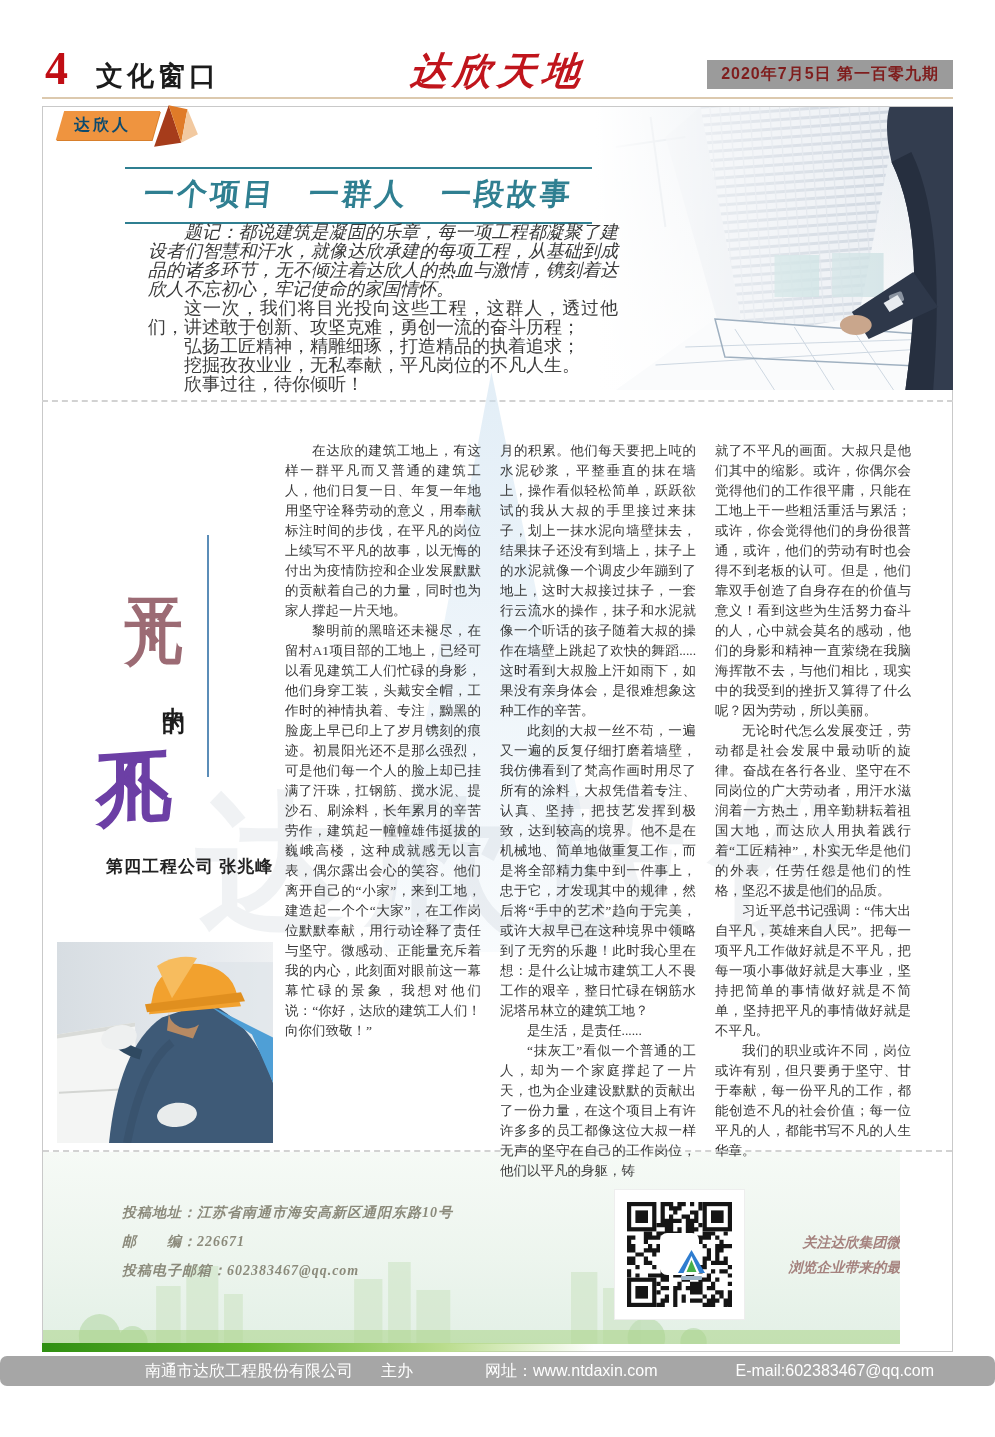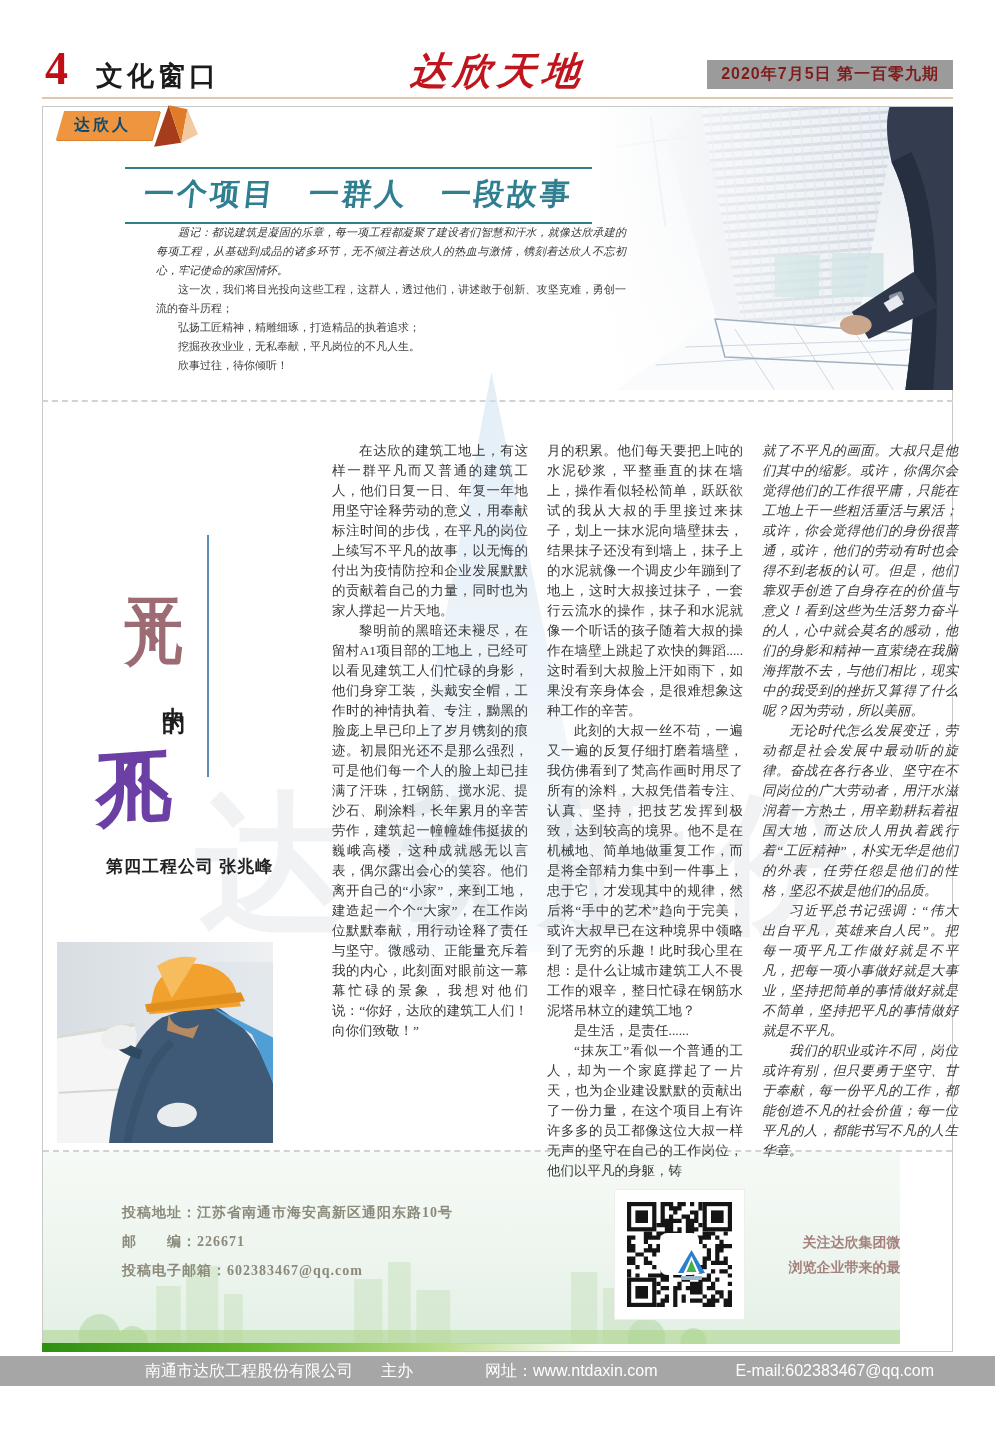--- a/index.html
+++ b/index.html
@@ -25,21 +25,21 @@
   .tag-label{position:absolute;left:74px;top:115px;color:#0c4a6e;font-size:16px;font-weight:bold;
       letter-spacing:3px;font-family:"Liberation Sans",sans-serif;}
   .fold-icon{position:absolute;left:152px;top:103px;width:48px;height:46px;}
   
   .feature-title{position:absolute;left:125px;top:167px;width:467px;
       border-top:2px solid #2f7f91;border-bottom:2px solid #2f7f91;padding:5px 0 7px 0;
       text-align:center;}
   .feature-title span{display:inline-block;transform:skewX(-6deg);font-size:30px;font-weight:bold;
       color:#2f7f91;letter-spacing:3px;white-space:nowrap;}
   
-  .intro{position:absolute;left:156px;top:223px;width:470px;font-size:11px;line-height:19px;
+  .intro{position:absolute;left:148px;top:223px;width:470px;font-size:18px;line-height:19px;
       color:#3c3c3c;}
   .intro p{margin:0;text-indent:2em;text-align:justify;}
   .intro p.kai{font-style:italic;color:#383838;}
   
   .photo-top{position:absolute;left:596px;top:107px;width:357px;height:283px;overflow:hidden;}
   .photo-top svg{display:block;width:100%;height:100%;}
   
   .dash1{position:absolute;left:42px;right:42px;top:400px;border-top:2px dashed #d2d2d2;}
   .dash2{position:absolute;left:43px;right:43px;top:1150px;border-top:2px dashed #d2d2d2;}
   
@@ -57,45 +57,45 @@
   .vt-bufan{position:absolute;left:99px;top:693px;writing-mode:vertical-rl;text-orientation:upright;
       font-size:76px;font-weight:800;color:#6c3fa5;letter-spacing:2px;line-height:.95;
       transform:skewY(-4deg);}
   .byline{position:absolute;left:106px;top:855px;font-size:17px;font-weight:bold;color:#222;
       letter-spacing:1px;}
   
   .photo-worker{position:absolute;left:57px;top:942px;width:216px;height:201px;overflow:hidden;}
   .photo-worker svg{display:block;width:100%;height:100%;}
   
   .col{position:absolute;top:441px;width:196px;font-size:13.5px;line-height:20px;color:#383838;
-      text-align:justify;z-index:1;margin-left:47px;}
+      text-align:justify;z-index:1;}
   .col p{margin:0;text-indent:2em;}
   .col p.cont{text-indent:0;}
-  .col1{left:285px;} .col2{left:500px;} .col3{left:715px;font-style:italic;}
+  .col1{left:285px;} .col2{left:500px;} .col3{left:715px;}
   
   .bottom{position:absolute;left:43px;top:1152px;width:857px;height:192px;
-      background:linear-gradient(180deg,#f6faf6 0%,#edf5ee 55%,#e3f0e6 100%);overflow:hidden;}
+      background:linear-gradient(180deg,#f6faf6 0%,#edf5ee 55%,#e3f0e6 100%);overflow:hidden;font-style:italic;}
   .skyline{position:absolute;left:0;bottom:0;width:100%;height:120px;}
   .contact{position:absolute;left:79px;top:50px;font-size:14px;font-weight:bold;line-height:21px;
       color:#8b8a7b;}
   .contact p{margin:0 0 8px 0;letter-spacing:1px;}
   .qr-wrap{position:absolute;left:572px;top:38px;width:129px;height:129px;background:#fff;
       box-shadow:0 0 0 1px #eee;}
   .qr-wrap svg{position:absolute;left:12px;top:12px;width:105px;height:105px;}
   .qr-logo{position:absolute;left:47px;top:45px;width:35px;height:38px;background:#fff;
       border-radius:5px;box-shadow:0 0 0 2px #fff;}
   .wechat{position:absolute;left:725px;top:78px;width:195px;text-align:center;
       font-size:14px;line-height:25px;color:#a5827e;font-weight:bold;}
   .wechat div{white-space:nowrap;}
   
   .green-strip{position:absolute;left:42px;top:1343px;width:690px;height:9px;
       background:linear-gradient(90deg,#2f8f12 0%,#66b82e 30%,#b9dc8c 58%,rgba(255,255,255,0) 80%);}
   .footer-bar{position:absolute;left:0;top:1356px;width:995px;height:30px;background:#a6a6a6;
       color:#fff;font-family:"Liberation Sans",sans-serif;font-size:16px;
-      display:flex;align-items:center;}
+      display:flex;align-items:center;border-radius:7px;}
   .footer-bar .fi{white-space:nowrap;}
   .f-org{margin-left:145px;} .f-role{margin-left:28px;}
   .f-web{margin-left:72px;} .f-mail{margin-left:78px;}
 </style>
 </head>
 <body>
 
 <div id="page">
 
   <div class="hdr-pagenum">4</div>

